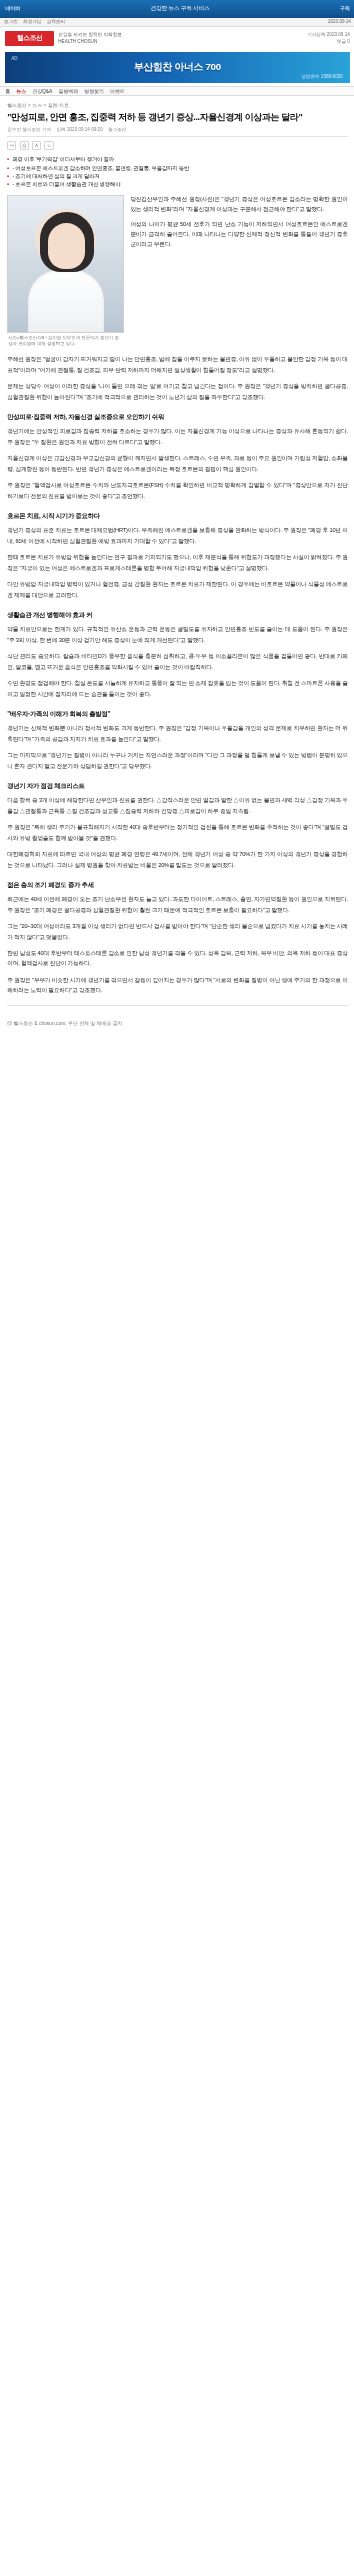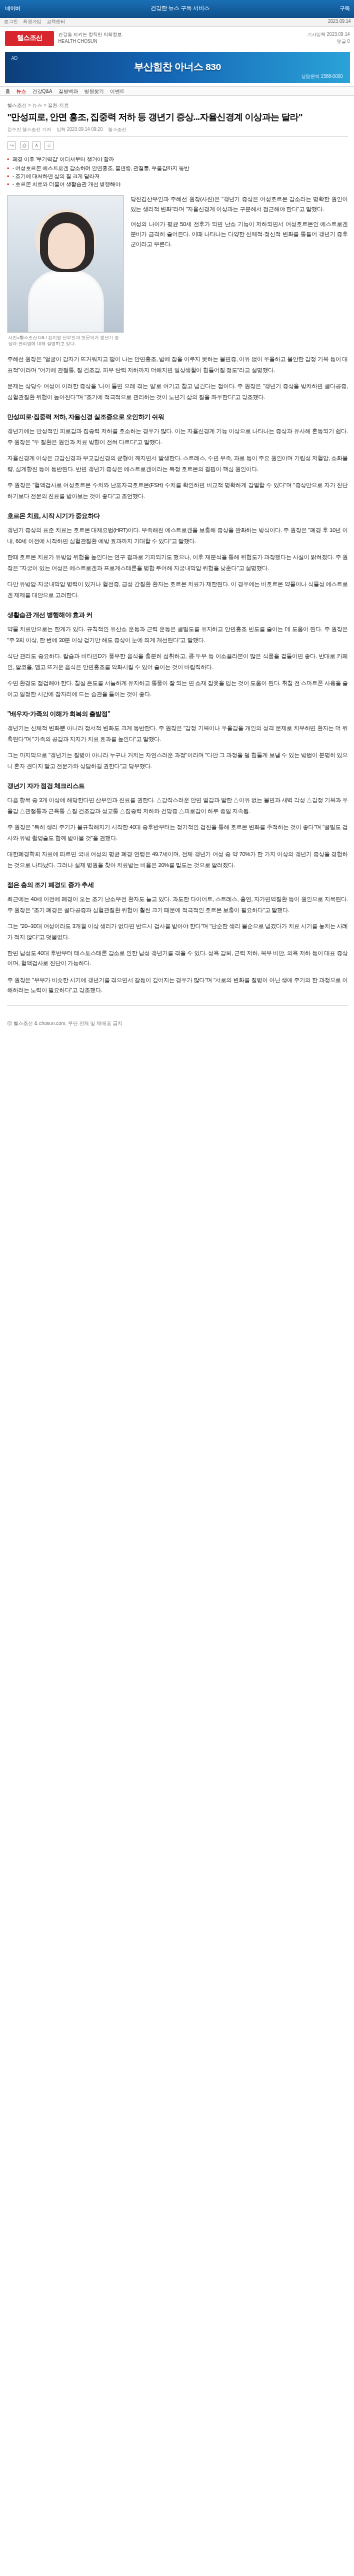--- a/index.html
+++ b/index.html
@@ -322,21 +322,21 @@
       <div>HEALTH CHOSUN</div>
     </div>
     <div class="hdr-right">
       <div>기사입력 2023.09.14</div>
       <div>댓글 0</div>
     </div>
   </div>
 
   <div class="ad-banner">
     <div class="ad-left">AD</div>
-    <div class="ad-title">부산힘찬 아너스 830</div>
+    <div class="ad-title">부산힘찬 아너스 700</div>
     <div class="ad-sub">상담문의 1588-0000</div>
   </div>
 
   <div class="nav-strip">
     <span class="n-item">홈</span>
     <span class="n-item active">뉴스</span>
     <span class="n-item">건강Q&amp;A</span>
     <span class="n-item">질병백과</span>
     <span class="n-item">병원찾기</span>
     <span class="n-item">이벤트</span>

